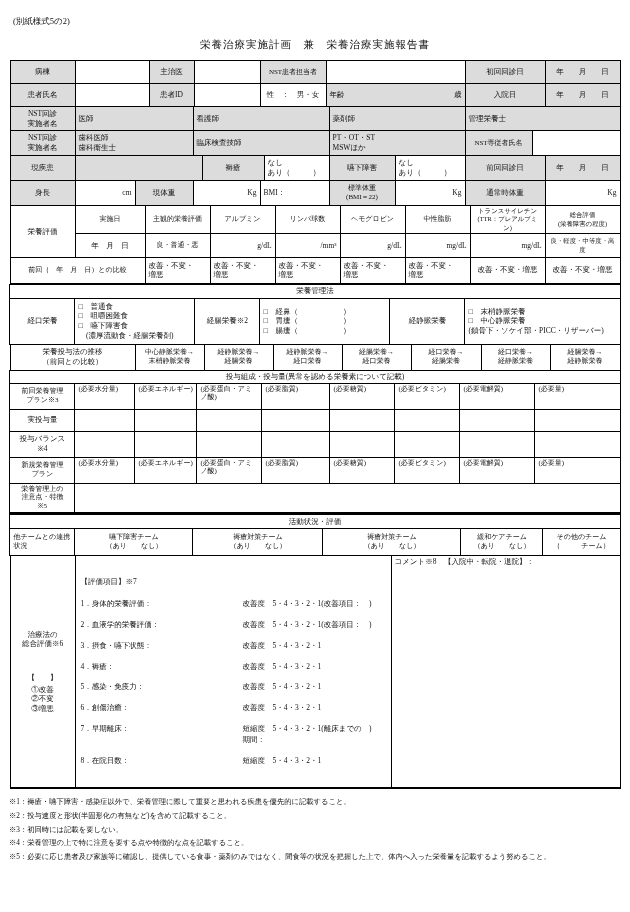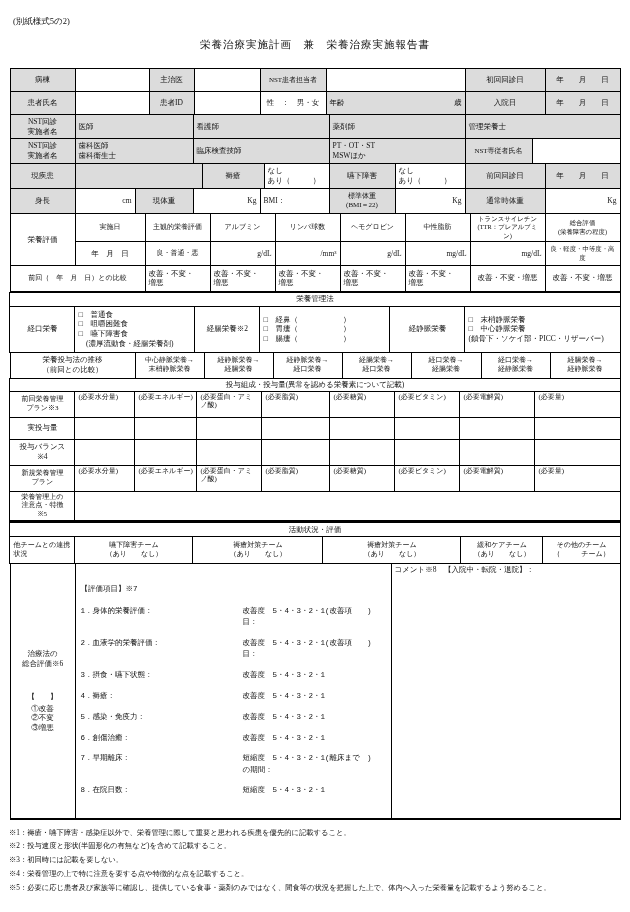--- a/index.html
+++ b/index.html
@@ -2,21 +2,21 @@
 <html><head>
 <meta charset="utf-8">
 <style>
   * { box-sizing: border-box; }
   html,body { margin:0; padding:0; }
   body {
     width:630px; height:912px; position:relative; background:#ffffff;
     font-family:"Liberation Serif","DejaVu Serif",serif; color:#111;
   }
   .form-code { position:absolute; left:13px; top:16px; font-size:8.5px; }
-  .doc-title { text-align:center; font-size:10.5px; padding-top:38px; margin-bottom:16px; letter-spacing:1px; }
+  .doc-title { text-align:center; font-size:10.5px; padding-top:38px; margin-bottom:8px; letter-spacing:1px; }
   .form { width:612px; margin:0 auto; }
   table { border-collapse:collapse; table-layout:fixed; width:610px; margin:0 auto; }
   table + table { margin-top:-1px; }
   td {
     border:1px solid #000; font-size:7.5px; line-height:1.28; padding:1px 3px;
     vertical-align:middle; white-space:pre-line; overflow:hidden; word-break:break-all;
   }
   .g { background:#dcdcdc; }
   .c { text-align:center; }
   .r { text-align:right; }
@@ -27,21 +27,21 @@
   .rh24>td{height:24px} .rh25>td{height:25px} .rh26>td{height:26px} .rh27>td{height:27px}
   .rh28>td{height:28px} .rh46>td{height:46px} .rh100>td{height:100px}
   .thick-b>td { border-bottom-width:2px; }
   .thick-t>td { border-top-width:2px; }
   .flexbt { display:flex; justify-content:space-between; align-items:center; }
   .diag {
     background-image:linear-gradient(to bottom right,
       transparent calc(50% - 0.6px), #000 calc(50% - 0.6px),
       #000 calc(50% + 0.6px), transparent calc(50% + 0.6px));
   }
-  .items { padding:1px 2px;font-family:Liberation Mono, monospace; }
+  .items { padding:1px 2px; }
   .items .ititle { margin-bottom:2px; }
   .item { display:flex; line-height:11.2px; }
   .iname { width:162px; flex:none; }
   .itail { margin-left:auto; padding-right:14px; }
   .overall-label-box div { margin:2px 0; }
   .overall-label-box .lbl { margin-bottom:24px; }
   .footnotes { width:612px; margin:7px auto 0; font-size:7.3px; line-height:1.6; }
   .footnotes p { margin:0 0 2px; padding-left:24px; text-indent:-24px; }
 </style>
 </head>

